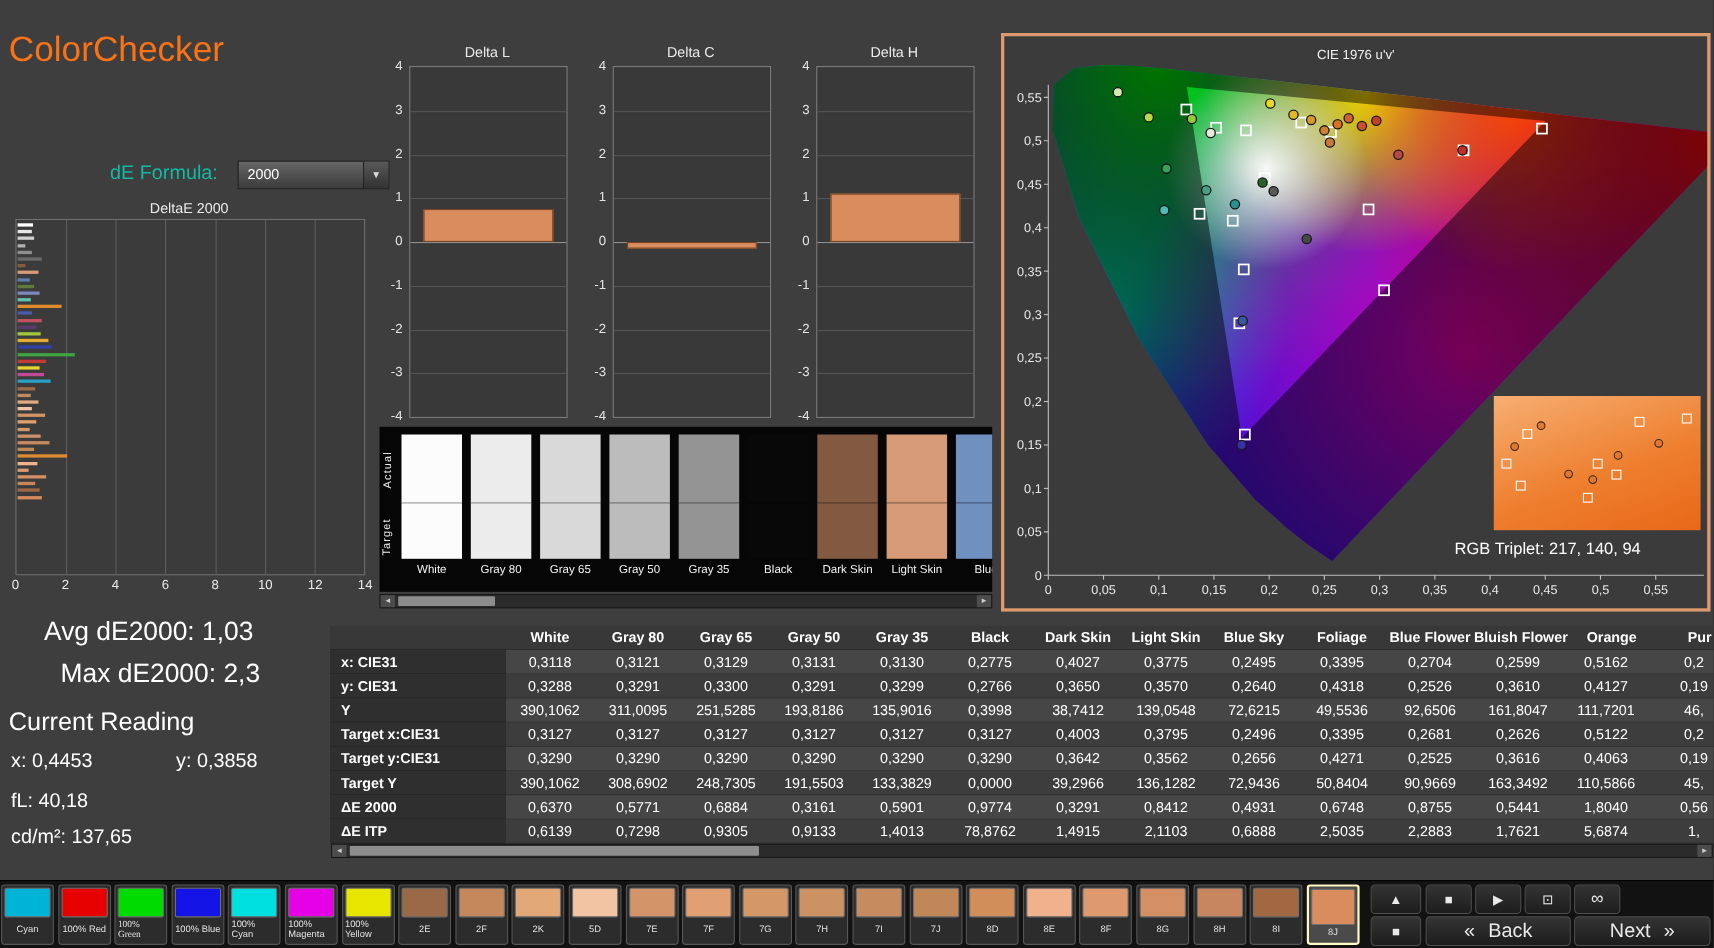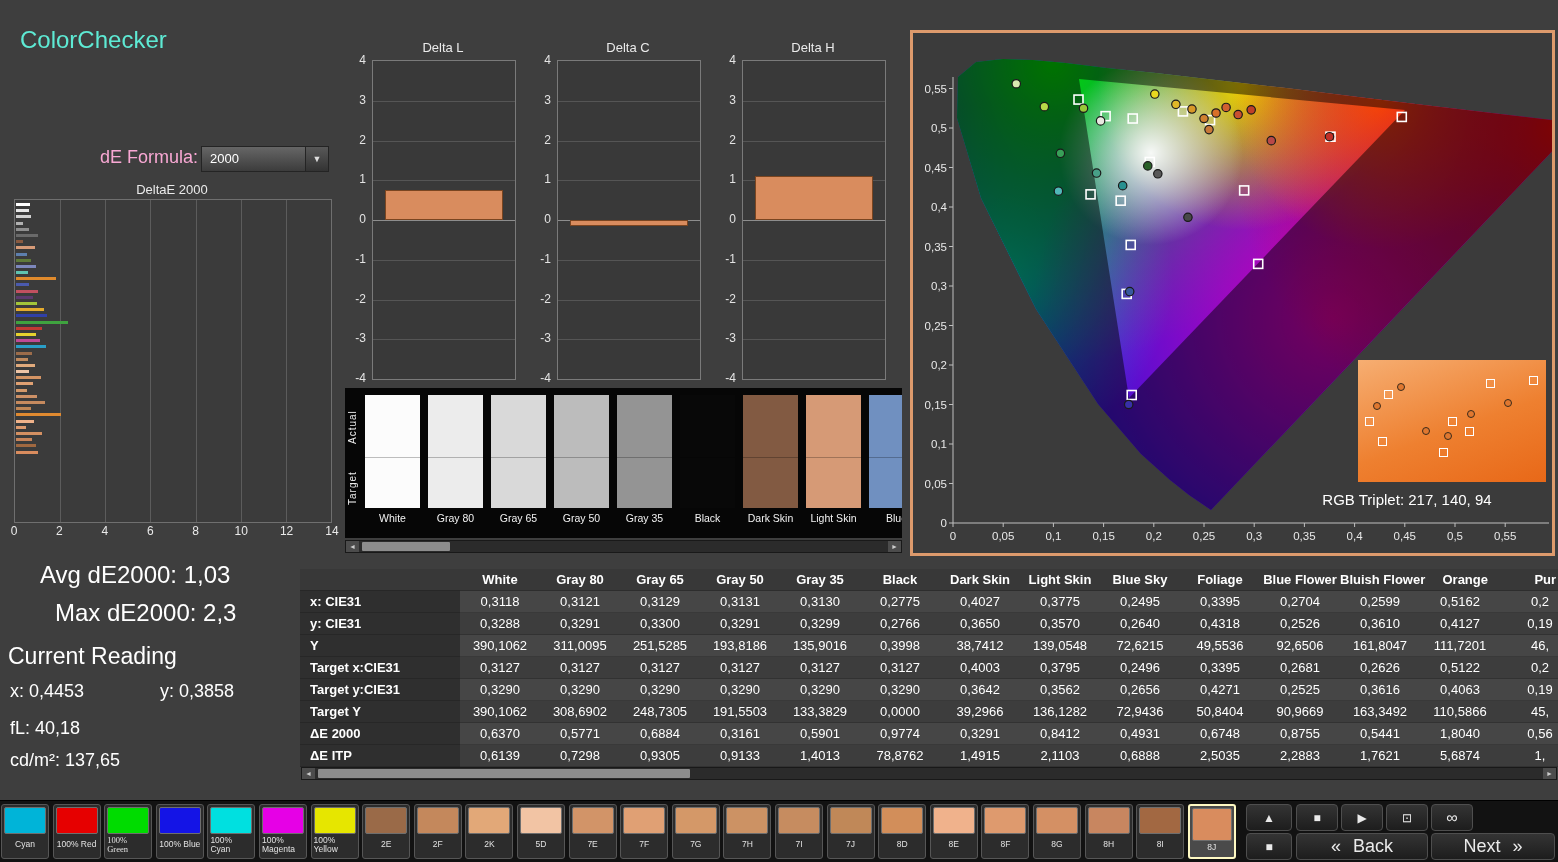--- a/index.html
+++ b/index.html
@@ -1,24 +1,24 @@
 <!DOCTYPE html>
 <html><head>
 <meta charset="utf-8">
 <style>
   html,body{margin:0;padding:0;background:#222;}
   .page{position:relative;width:1558px;height:862px;background:#3e3e3e;overflow:hidden;
         font-family:"Liberation Sans",sans-serif;color:#fff;}
   .abs{position:absolute;}
 
   
-  #app-title{left:20px;top:26px;font-size:24px;color:#5eead4;}
+  #app-title{left:8px;top:26px;font-size:32px;color:#f97316;}
   #app-desc{left:22px;top:84px;width:340px;text-align:center;font-size:15px;line-height:1.45;color:#f2f2f2;}
-  #formula-label{left:100px;top:147px;font-size:18px;color:#f9a8d4;}
-  #formula-select{left:201px;top:146px;width:128px;height:26px;background:linear-gradient(#666,#3c3c3c);
+  #formula-label{left:100px;top:147px;font-size:18px;color:#14b8a6;}
+  #formula-select{left:216px;top:146px;width:138px;height:26px;background:linear-gradient(#666,#3c3c3c);
         border:1px solid #242424;box-sizing:border-box;cursor:pointer;}
   #formula-select .sel-text{position:absolute;left:8px;top:4px;font-size:13px;color:#fff;}
   #formula-select .sel-arrow{position:absolute;right:0;top:0;bottom:0;width:22px;background:linear-gradient(#585858,#333);
         border-left:1px solid #242424;display:flex;align-items:center;justify-content:center;font-size:9px;color:#ddd;}
 
   
   #de-title{left:14px;top:182px;width:316px;text-align:center;font-size:13px;color:#eaeaea;}
   #de-plot{left:14px;top:199px;width:316px;height:322px;border:1px solid #6f6f6f;background:#3b3b3b;overflow:hidden;}
   .grid-v{position:absolute;top:0;bottom:0;width:1px;background:#5c5c5c;}
   #de-bars{position:absolute;left:1px;top:3px;right:1px;}
@@ -428,20 +428,21 @@
           <circle cx="183.57199999999997" cy="140.02999999999997" r="4.2" fill="#48a088" stroke="#1a1a1a" stroke-width="1.2"></circle>
           <circle cx="209.67600000000002" cy="152.67000000000002" r="4.2" fill="#289090" stroke="#1a1a1a" stroke-width="1.2"></circle>
           <circle cx="145.42000000000002" cy="158.2" r="4.2" fill="#50b8b8" stroke="#1a1a1a" stroke-width="1.2"></circle>
           <circle cx="274.93600000000004" cy="184.26999999999998" r="4.2" fill="#484848" stroke="#1a1a1a" stroke-width="1.2"></circle>
           <circle cx="216.70399999999998" cy="258.53" r="4.2" fill="#3858a0" stroke="#1a1a1a" stroke-width="1.2"></circle>
           <circle cx="215.7" cy="371.5" r="4.2" fill="#3830a8" stroke="#1a1a1a" stroke-width="1.2"></circle>
           <circle cx="244.81599999999997" cy="140.82" r="4.2" fill="#585858" stroke="#1a1a1a" stroke-width="1.2"></circle>
           <circle cx="296.02" cy="96.57999999999998" r="4.2" fill="#c87838" stroke="#1a1a1a" stroke-width="1.2"></circle>
         </g>
     </svg>
+    <div id="cie-title">CIE 1976 u'v'</div>
     <div id="cie-inset">
         <div class="ins-sq" style="left: 26.08px; top: 30.16px;"></div>
         <div class="ins-sq" style="left: 127.6px; top: 19.18px;"></div>
         <div class="ins-sq" style="left: 170.84px; top: 15.52px;"></div>
         <div class="ins-sq" style="left: 7.28px; top: 57px;"></div>
         <div class="ins-sq" style="left: 20.44px; top: 76.52px;"></div>
         <div class="ins-sq" style="left: 90px; top: 57px;"></div>
         <div class="ins-sq" style="left: 106.92px; top: 66.76px;"></div>
         <div class="ins-sq" style="left: 80.6px; top: 87.5px;"></div>
         <div class="ins-ci" style="left: 39.24px; top: 22.84px;"></div>

